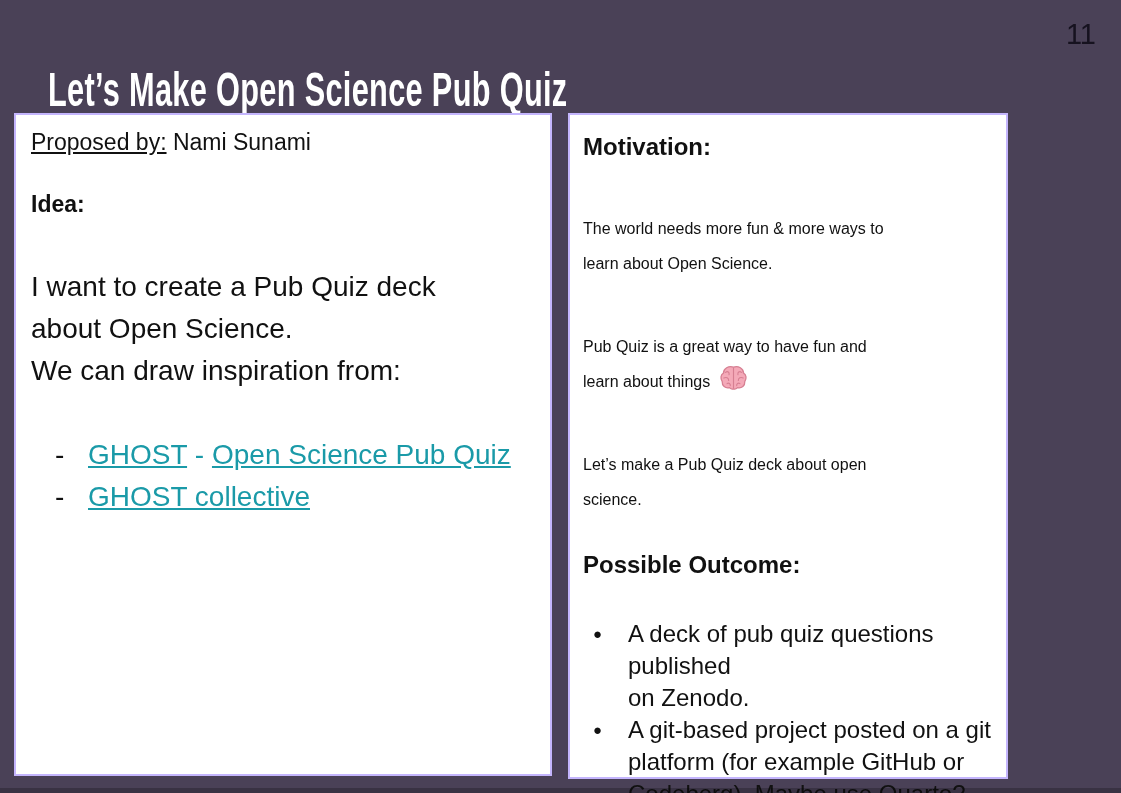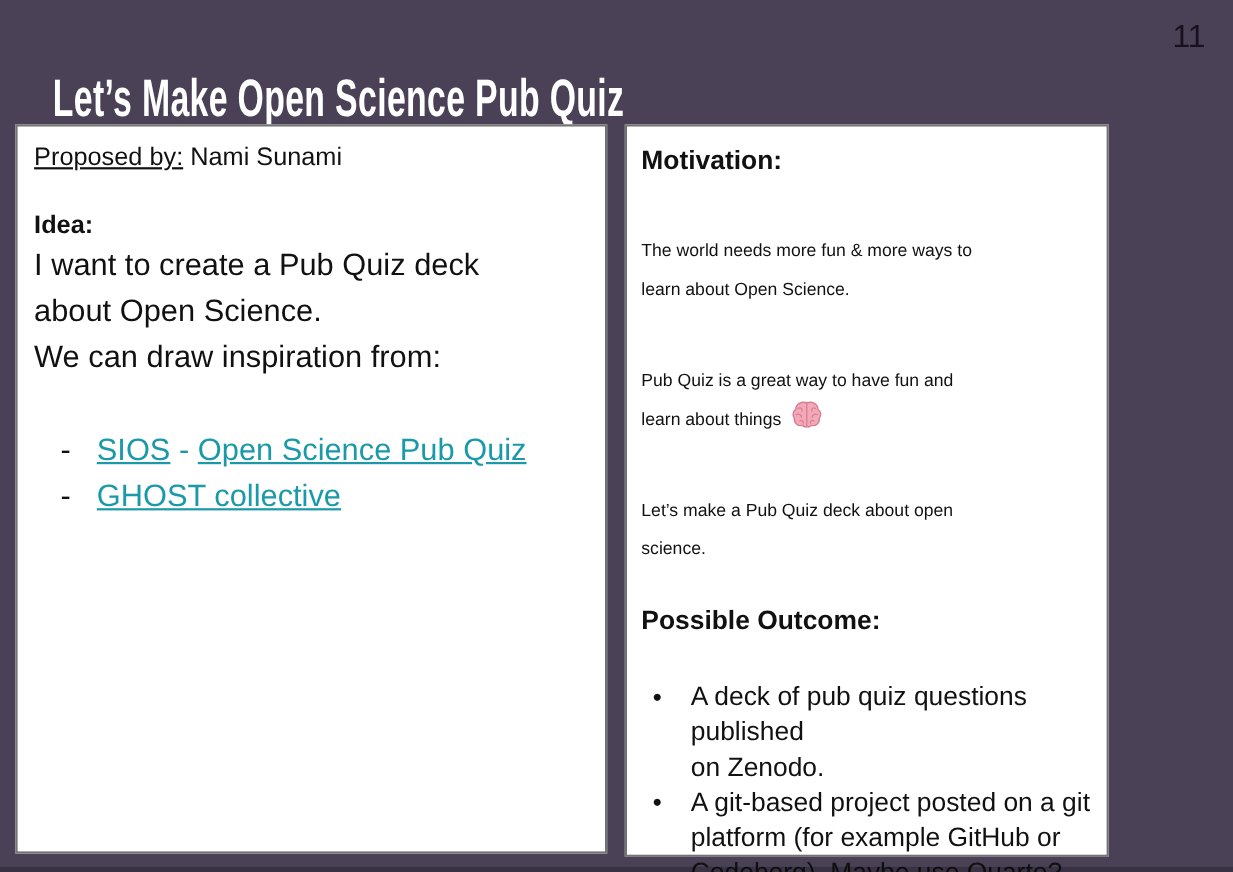--- a/index.html
+++ b/index.html
@@ -14,32 +14,32 @@
     font-size:29px; color:#16121f;
   }
   .slide-title {
     position:absolute; top:30px; left:48px;
     color:#ffffff; font-size:48px; font-weight:700;
     white-space:nowrap; letter-spacing:0.5px;
     transform:scaleX(0.64); transform-origin:0 0;
   }
   .panel {
     position:absolute; background:#ffffff;
-    border:2px solid #737373; box-sizing:border-box;
+    border:2px solid #c4b5fd; box-sizing:border-box;
   }
   .panel-left  { left:14px;  top:113px; width:538px; height:663px; padding:12px 15px; }
   .panel-right { left:568px; top:113px; width:440px; height:666px; padding:15px 13px; }
   p { margin:0; }
 
   
   .small { font-size:23px; line-height:31px; }
   .underlined { text-decoration:underline; }
   .idea-heading { font-weight:700; margin-top:31px; }
   .big { font-size:28px; line-height:42px; white-space:pre-line; }
-  .p-want    { }
+  .p-want    { margin-top:46px; }
   .p-inspire { }
   .dash-list { margin-top:42px; font-size:28px; line-height:42px; }
   .dash-item { position:relative; padding-left:57px; }
   .dash-item::before { content:"-"; position:absolute; left:24px; top:0; color:#111; }
   a.doc-link { color:#1a9aa8; text-decoration:underline; cursor:pointer; }
   .link-sep  { color:#1a9aa8; }
 
   
   .rp-h { font-size:24px; font-weight:700; line-height:33px; }
   .rp-p { font-size:16px; line-height:35px; white-space:pre-line; margin-top:48px; }
@@ -66,21 +66,21 @@
   <p class="small"><span class="underlined">Proposed by:</span><span> Nami Sunami</span></p>
 
   <p class="small idea-heading">Idea:</p>
 
   <p class="big p-want">I want to create a Pub Quiz deck
 about Open Science.</p>
 
   <p class="big p-inspire">We can draw inspiration from:</p>
 
   <div class="dash-list">
-    <div class="dash-item"><a class="doc-link">SIOS</a><span class="link-sep"> - </span><a class="doc-link">Open Science Pub Quiz</a></div>
+    <div class="dash-item"><a class="doc-link">GHOST</a><span class="link-sep"> - </span><a class="doc-link">Open Science Pub Quiz</a></div>
     <div class="dash-item"><a class="doc-link">GHOST collective</a></div>
   </div>
 </div>
 
 <div class="panel panel-right">
   <p class="rp-h">Motivation:</p>
 
   <p class="rp-p">The world needs more fun &amp; more ways to
 learn about Open Science.</p>
 

